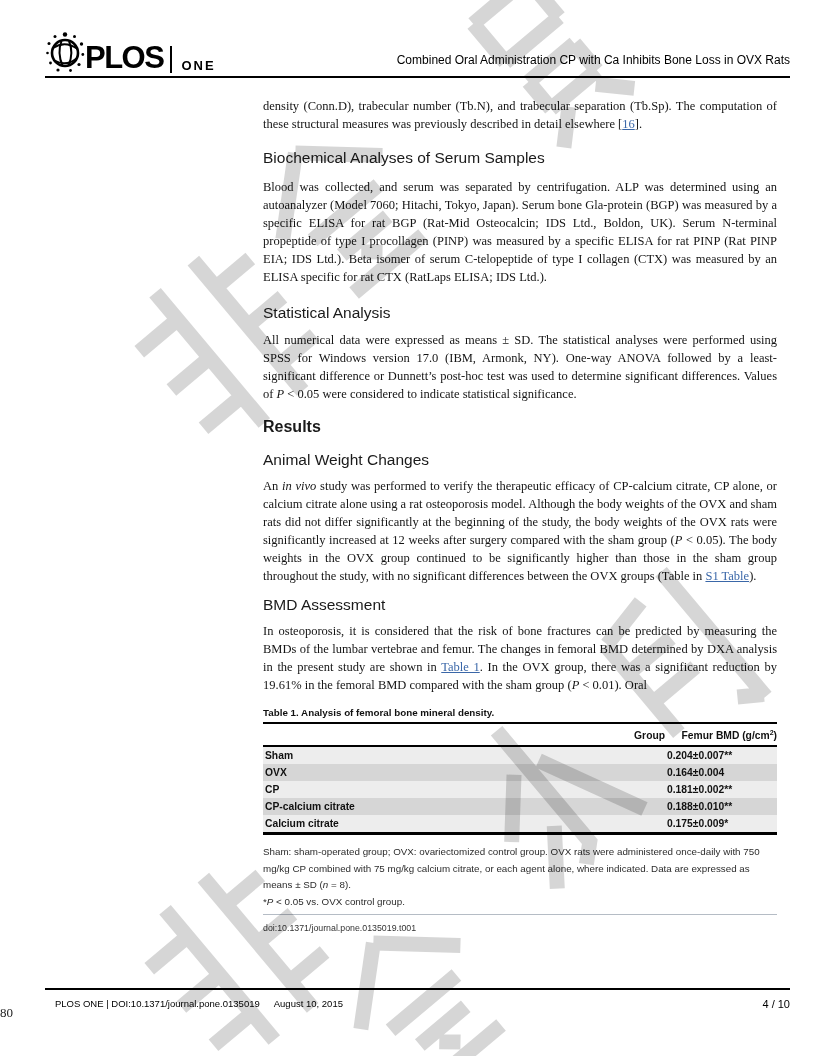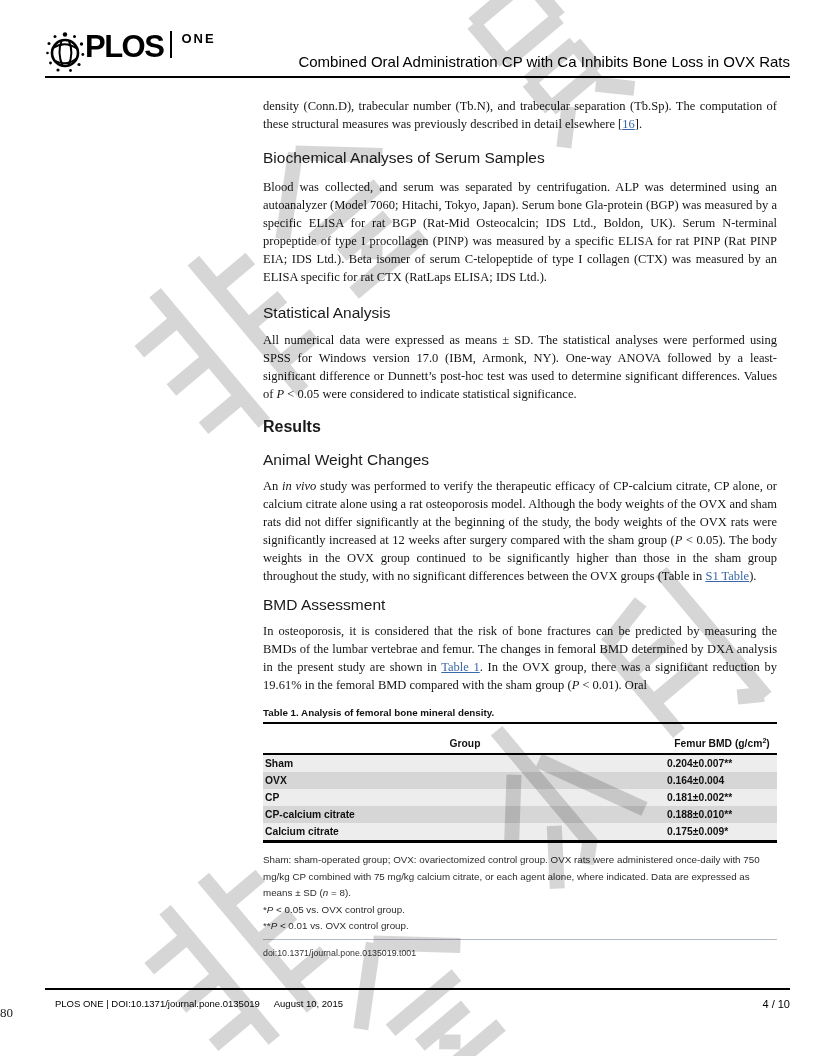--- a/index.html
+++ b/index.html
@@ -2,47 +2,47 @@
 <html><head>
 <meta charset="utf-8">
 <style>
   html,body { margin:0; padding:0; background:#ffffff; }
   .page {
     position:relative; width:816px; height:1056px; margin:0 auto;
     background:#ffffff; overflow:hidden;
     font-family:"Liberation Serif", serif; color:#141414;
   }
   
-  .logo { position:absolute; left:45px; top:31px; display:flex; align-items:flex-start; }
+  .logo { position:absolute; left:45px; top:31px; display:flex; align-items:flex-end; }
   .logo-plos { font-family:"Liberation Sans", sans-serif; font-weight:bold; font-size:31px; letter-spacing:-1.5px; color:#000; line-height:1; }
   .logo-sep { width:2px; height:27px; background:#000; margin:0 9px 0 7px; }
   .logo-one { font-family:"Liberation Sans", sans-serif; font-weight:bold; font-size:13px; letter-spacing:2px; color:#000; }
-  .running-title { position:absolute; right:26px; top:53px; font-family:"Liberation Sans", sans-serif; font-size:15px; color:#000; }
+  .running-title { position:absolute; right:26px; top:53px; font-family:"Liberation Sans", sans-serif; font-size:12px; color:#000; }
   .header-rule { position:absolute; left:45px; right:26px; top:76px; height:2px; background:#000; }
   
   .col { position:absolute; left:263px; top:0; width:514px; }
   .col p.body { margin:0; text-align:justify; font-size:12.5px; line-height:18px; }
   .sec-h { font-family:"Liberation Sans", sans-serif; font-weight:400; font-size:15.5px; color:#1a1a1a; margin:0; line-height:19px; }
   .res-h { font-family:"Liberation Sans", sans-serif; font-weight:bold; font-size:16px; color:#1a1a1a; margin:0; line-height:20px; }
   .m-p0 { margin-top:97px !important; }
   .m-hbio { margin-top:15px; }
   .m-pbio { margin-top:11px !important; }
   .m-hstat { margin-top:17px; }
   .m-pstat { margin-top:9px !important; }
   .m-hres { margin-top:14px; }
   .m-hani { margin-top:13px; }
   .m-pani { margin-top:8px !important; }
   .m-hbmd { margin-top:10px; }
   .m-pbmd { margin-top:8px !important; }
   a.ref-link, .ref-link { color:#3a67a8; text-decoration:underline; cursor:pointer; }
   
   .tbl-caption { font-family:"Liberation Sans", sans-serif; font-size:9.8px; font-weight:bold; color:#111; margin-top:12px; line-height:13px; }
   table.t1 { border-collapse:collapse; width:100%; margin-top:3px; font-family:"Liberation Sans", sans-serif; border-bottom:3px solid #000; }
-  table.t1 th { text-align:center; font-size:10.3px; font-weight:bold; color:#111;
-    border-top:2px solid #000; border-bottom:2px solid #000; padding:13px 0 4px 2px; background:#fff; }
+  table.t1 th { text-align:right; font-size:10.3px; font-weight:bold; color:#111;
+    border-top:2px solid #000; border-bottom:2px solid #000; padding:5px 0 4px 2px; background:#fff; }
   table.t1 td { font-size:10.3px; font-weight:bold; color:#111; padding:3px 0 3px 2px; }
   table.t1 .c2 { width:110px; }
   table.t1 tbody tr.odd  { background:#ededed; }
   table.t1 tbody tr.even { background:#d6d6d6; }
   sup { font-size:7px; }
   .fn { font-family:"Liberation Sans", sans-serif; font-size:9.8px; line-height:16.5px; color:#2c2c2c; margin-top:9px; }
   .fn-line { margin:0; }
   .fn-rule { height:1px; background:#b5bcc5; margin-top:4px; }
   .doi { font-family:"Liberation Sans", sans-serif; font-size:8.8px; color:#333; margin-top:8px; }
   
@@ -173,21 +173,20 @@
           <tr class="odd">
             <td>Calcium citrate</td>
             <td class="c2">0.175±0.009*</td>
           </tr>
         </tbody>
       </table>
 
       <div class="fn">
         <p class="fn-line"><span>Sham: sham-operated group; OVX: ovariectomized control group. OVX rats were administered once-daily with 750 mg/kg CP combined with 75 mg/kg calcium citrate, or each agent alone, where indicated. Data are expressed as means ± SD (</span><i>n</i><span> = 8).</span></p>
         <p class="fn-line"><span>*</span><i>P</i><span> &lt; 0.05 vs. OVX control group.</span></p>
-        <p class="fn-line"><span>**</span><i>P</i><span> &lt; 0.01 vs. OVX control group.</span></p>
       </div>
       <div class="fn-rule"></div>
       <div class="doi">doi:10.1371/journal.pone.0135019.t001</div>
     </div>
 
     <div class="footer-rule"></div>
     <div class="footer-left">
       <span>PLOS ONE | DOI:10.1371/journal.pone.0135019</span><span class="gap"></span><span>August 10, 2015</span>
     </div>
     <div class="footer-right">4 / 10</div>

